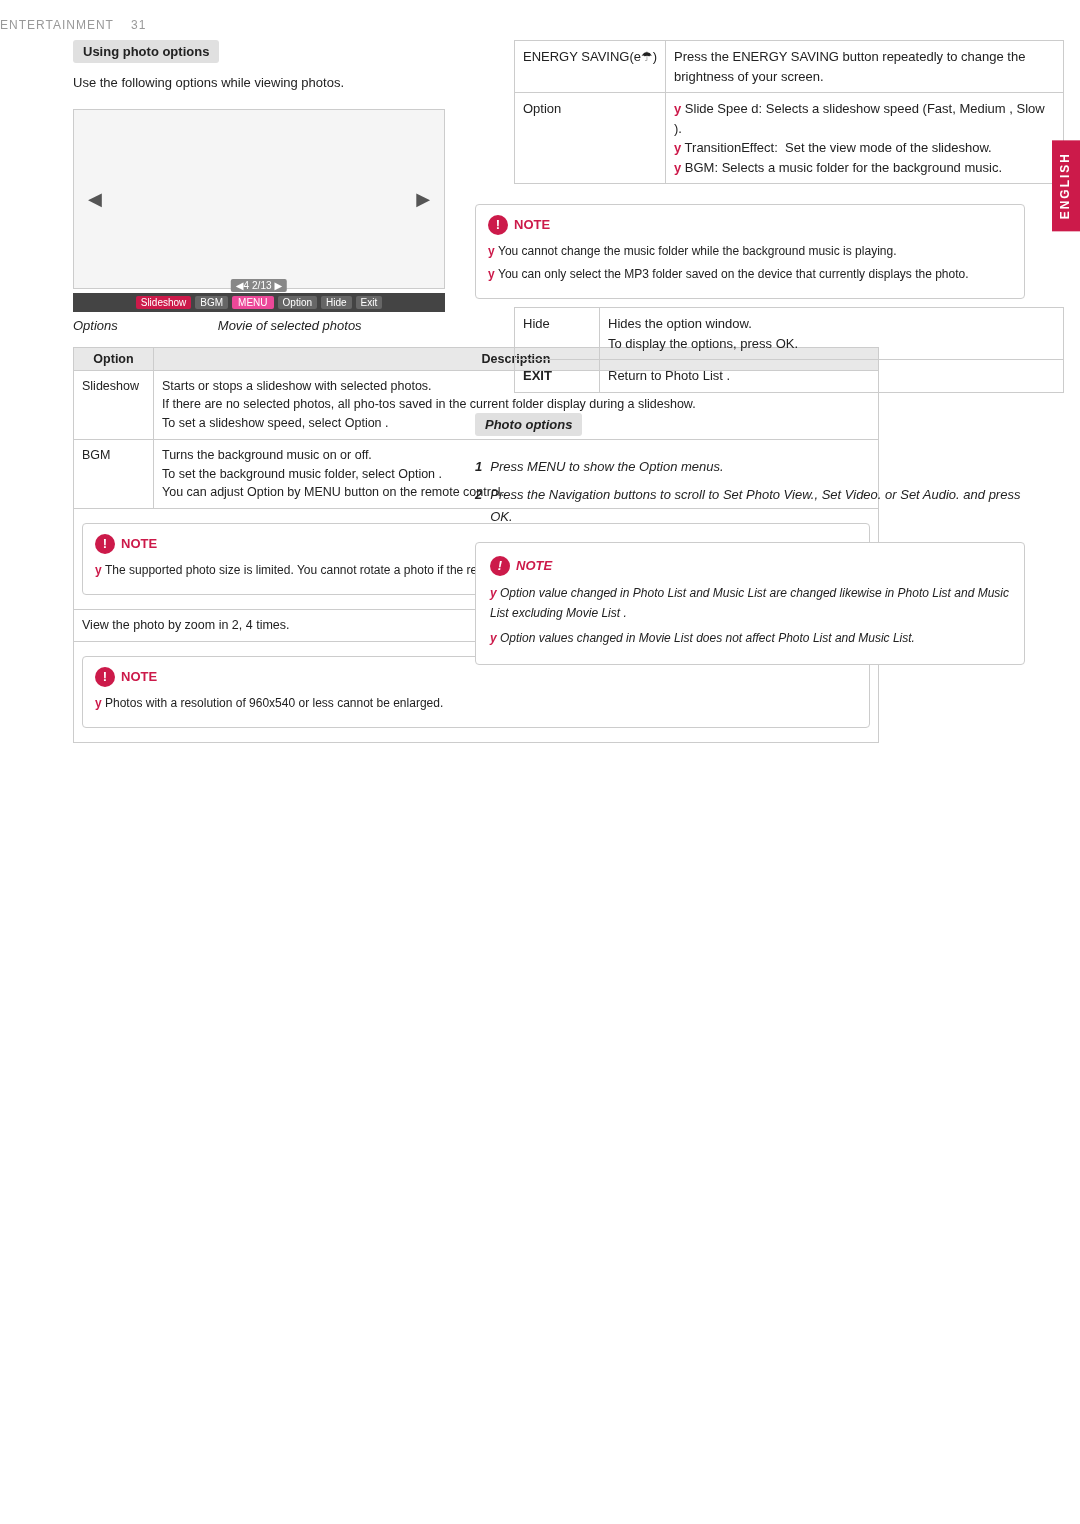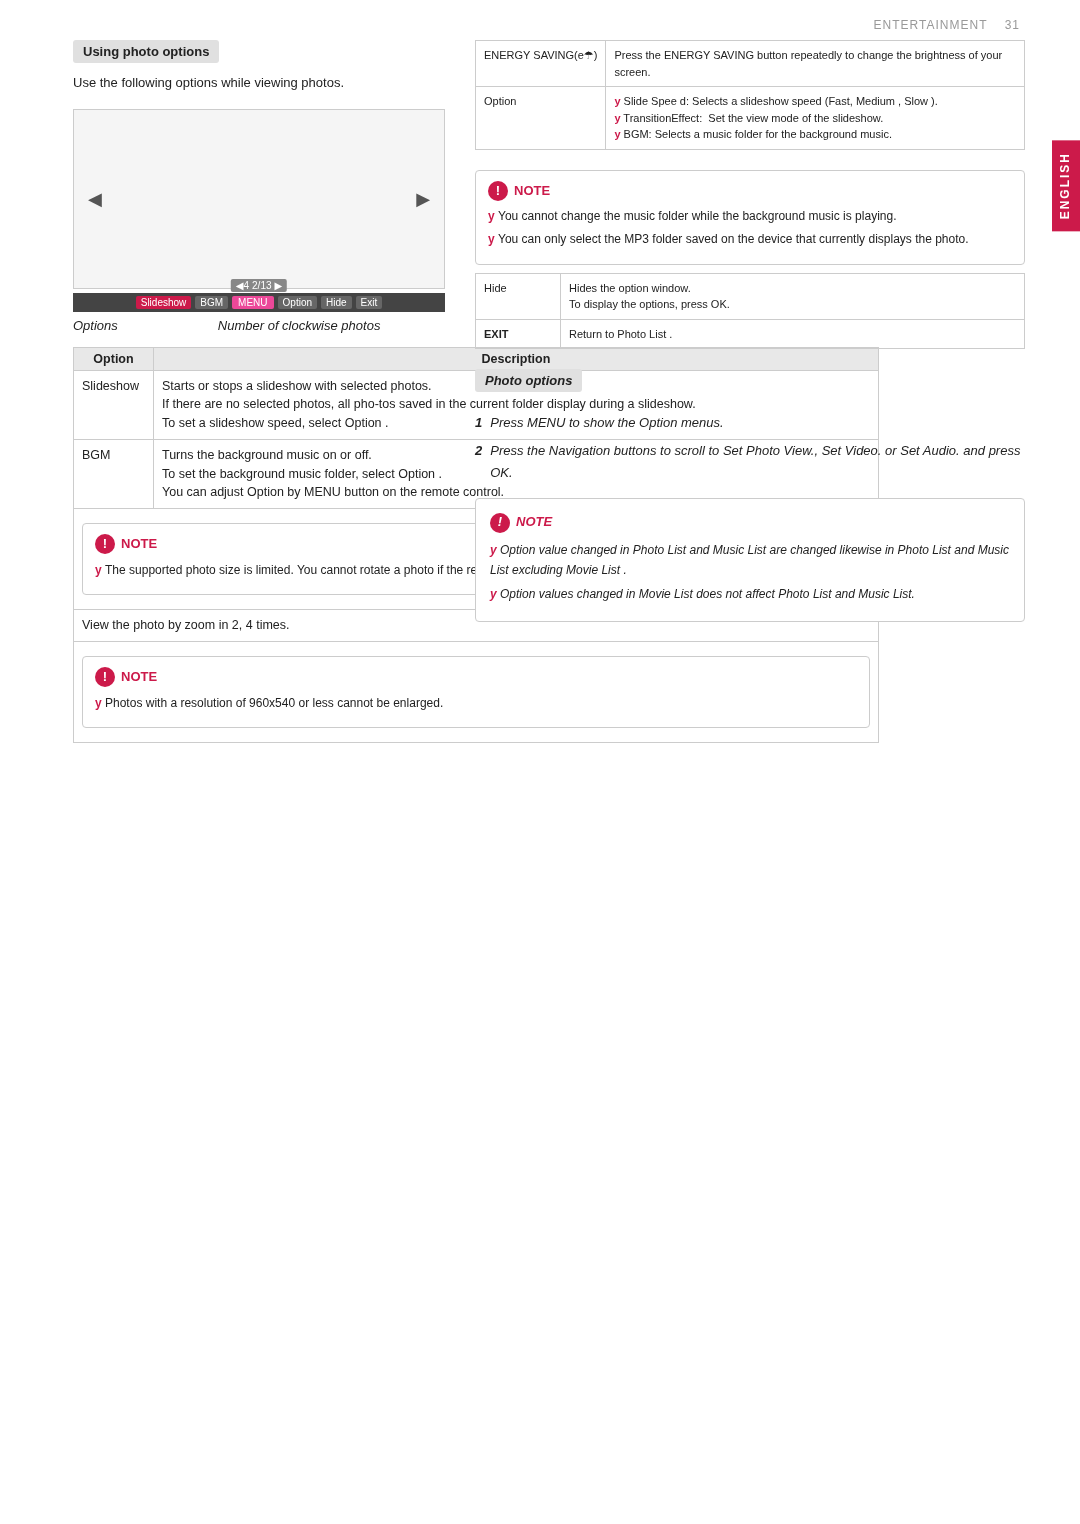--- a/index.html
+++ b/index.html
@@ -8,21 +8,20 @@
       font-size: 13px;
       background: #fff;
       color: #222;
       width: 1080px;
       min-height: 1524px;
       position: relative;
     }
 
     
     .page-header {
-      text-align: right;
       padding: 18px 60px 8px 0;
       font-size: 12px;
       color: #999;
       letter-spacing: 1px;
     }
 
     
     .english-tab {
       position: absolute;
       right: 0;
@@ -217,22 +216,23 @@
     .note-item::before {
       content: 'y ';
       color: #cc1a4a;
       font-weight: bold;
     }
 
     
     .right-table {
       width: 100%;
       border-collapse: collapse;
-      font-size: 11px;
+      font-size: 13px;
       margin-bottom: 20px;
+      margin-left: 39px;
     }
 
     .right-table td {
       border: 1px solid #ccc;
       padding: 6px 8px;
       vertical-align: top;
       line-height: 1.5;
     }
 
     .right-table td:first-child {
@@ -312,21 +312,21 @@
       <div class="toolbar-btn active">Slideshow</div>
       <div class="toolbar-btn">BGM</div>
       <div class="toolbar-menu">MENU</div>
       <div class="toolbar-btn">Option</div>
       <div class="toolbar-btn">Hide</div>
       <div class="toolbar-btn">Exit</div>
     </div>
 
     <div class="options-label">
       <span>Options</span>
-      <span>Number of clockwise photos</span>
+      <span>Movie of selected photos</span>
     </div>
 
     
     <table class="options-table">
       <thead>
         <tr>
           <th>Option</th>
           <th>Description</th>
         </tr>
       </thead>

